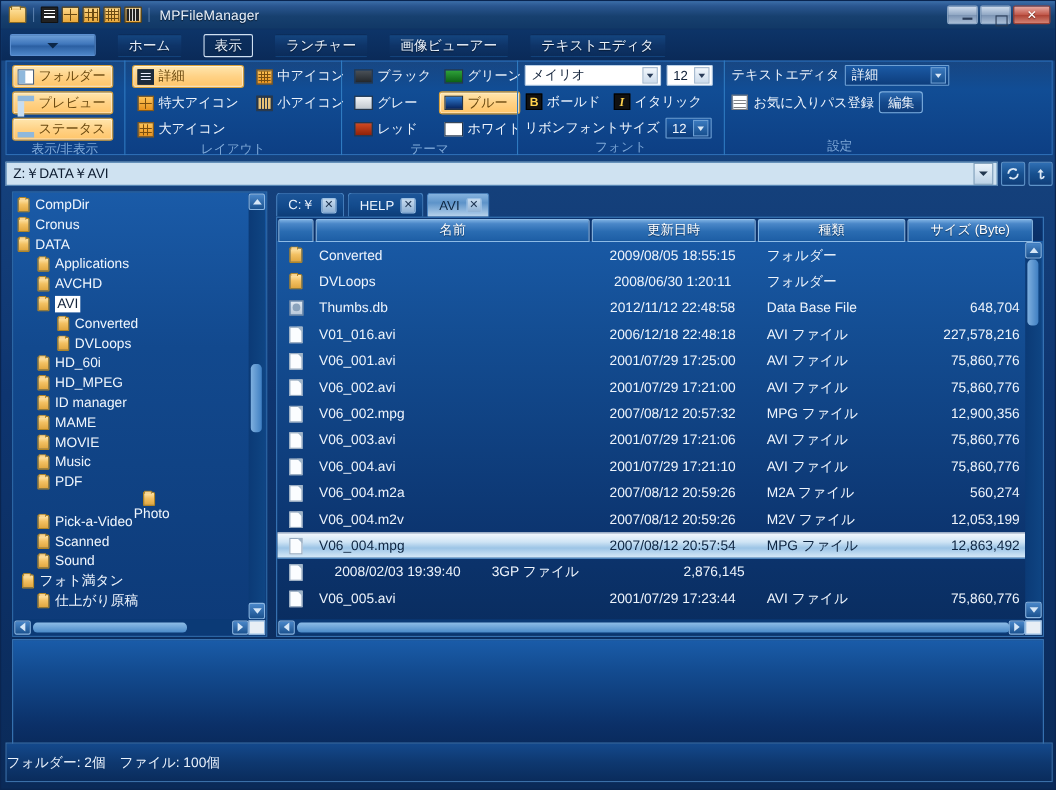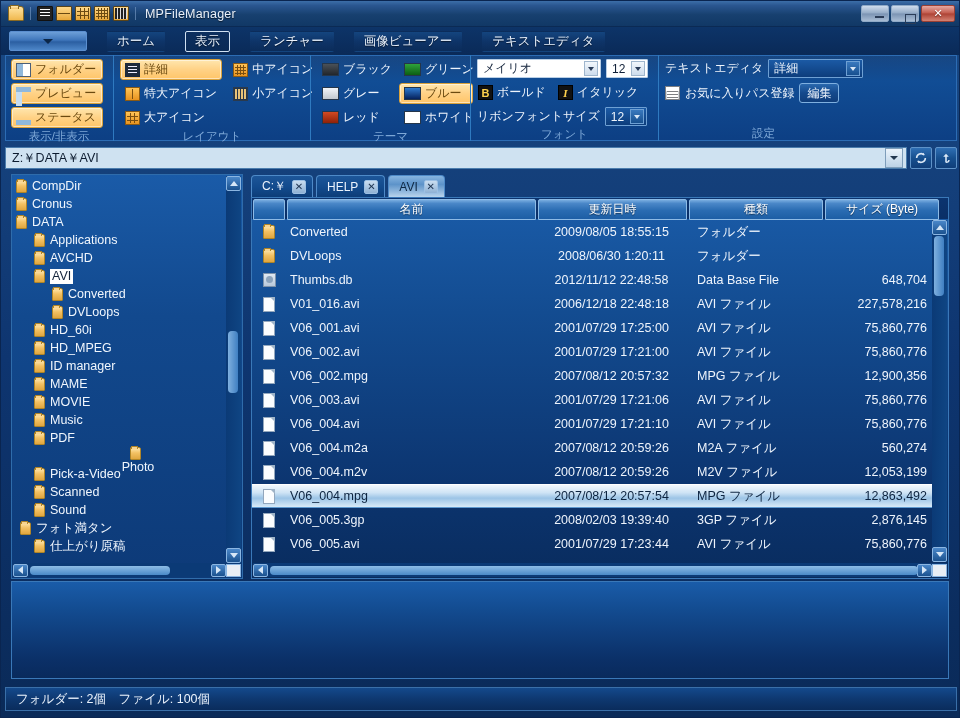--- a/index.html
+++ b/index.html
@@ -370,24 +370,24 @@
 
   
   .bottom-panel{
     position:absolute; left:10px; top:580px; width:938px; height:98px;
     background:linear-gradient(180deg,#1a5ca9 0%,#134c91 28%,#0b3068 80%,#092a5c 100%);
     border:1px solid #3a78b8;
   }
 
   
   .statusbar{
-    position:absolute; left:4px; bottom:6px; width:952px; height:24px;
+    position:absolute; left:4px; bottom:6px; width:952px; height:36px;
     background:linear-gradient(180deg,#14498c 0%,#0e3870 50%,#0a2c5c 100%);
     border:1px solid #3a6fa8;
-    display:flex; align-items:center; padding-left:10px;
+    display:flex; align-items:center; 
     color:#eaf2fc; font-size:12.5px;
   }
 </style>
 </head>
 <body>
 
 <div id="app">
 
   <div class="titlebar">
     <div class="tb-icons">
@@ -843,21 +843,20 @@
           </div>
           <div class="fc-name">V06_004.mpg</div>
           <div class="fc-date">2007/08/12 20:57:54</div>
           <div class="fc-type">MPG ファイル</div>
           <div class="fc-size">12,863,492</div>
         </div>
         <div class="frow">
           <div class="fc-icon">
             <span class="f-file"></span>
           </div>
-          <div class="fc-name">V06_005.3gp</div>
           <div class="fc-date">2008/02/03 19:39:40</div>
           <div class="fc-type">3GP ファイル</div>
           <div class="fc-size">2,876,145</div>
         </div>
         <div class="frow">
           <div class="fc-icon">
             <span class="f-file"></span>
           </div>
           <div class="fc-name">V06_005.avi</div>
           <div class="fc-date">2001/07/29 17:23:44</div>

